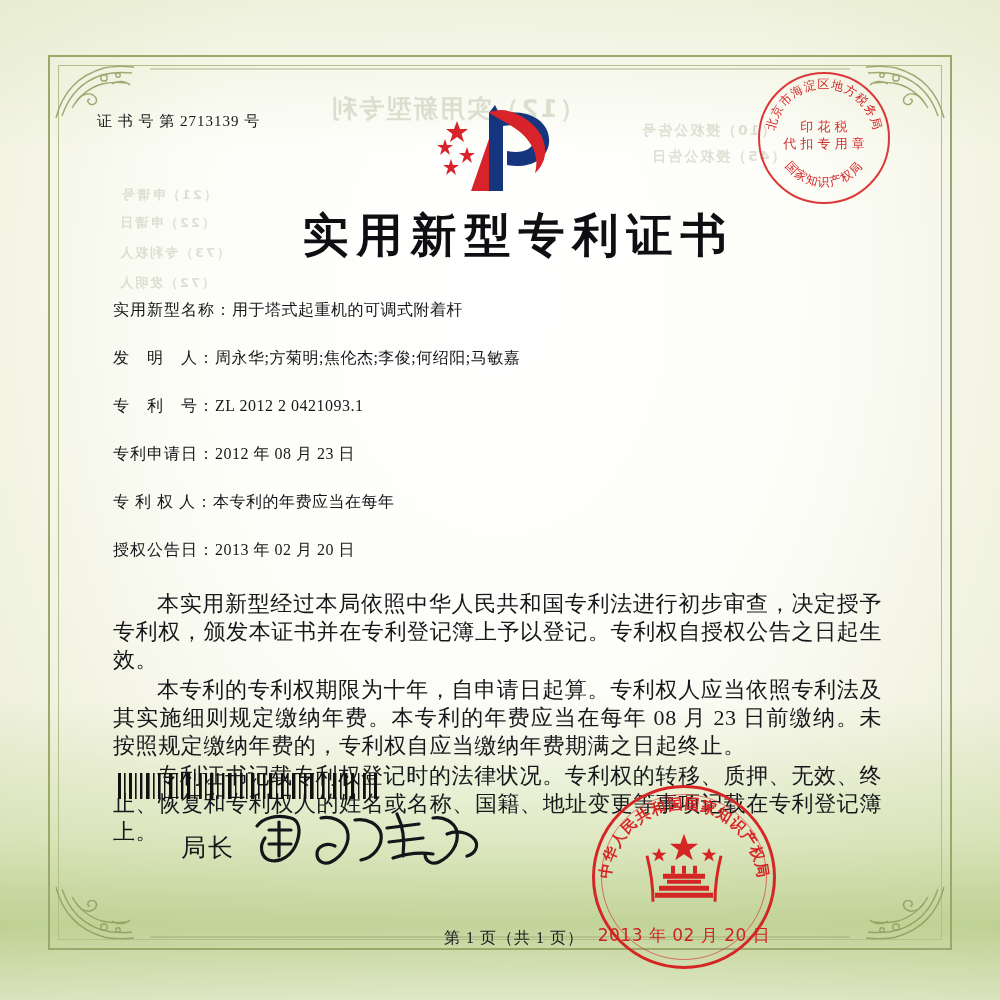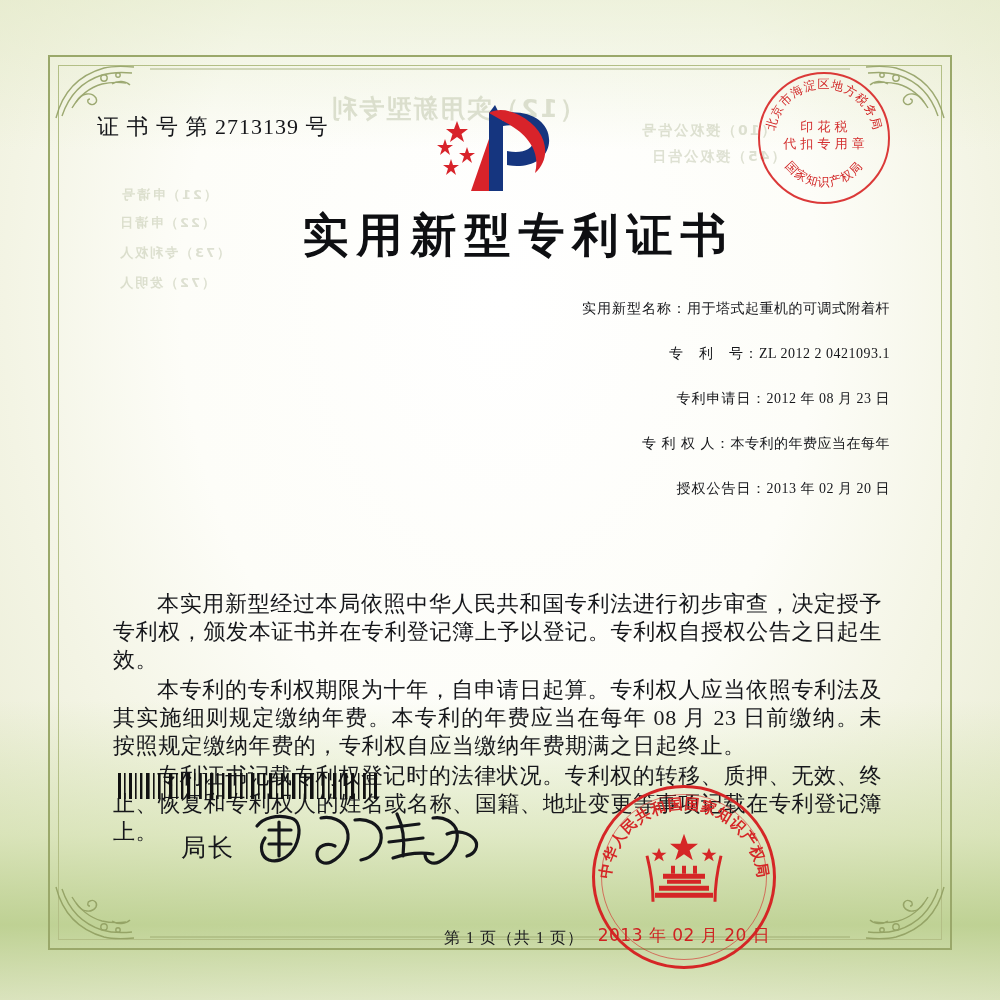--- a/index.html
+++ b/index.html
@@ -90,21 +90,21 @@
   .ghost-l3 { top: 186px; left: 120px; font-size: 13px; }
   .ghost-l4 { top: 214px; left: 118px; font-size: 13px; }
   .ghost-l5 { top: 244px; left: 118px; font-size: 13px; }
   .ghost-l6 { top: 274px; left: 118px; font-size: 13px; }
 
   
   .cert-no {
     position: absolute;
     left: 97px;
     top: 112px;
-    font-size: 22px;
+    font-size: 15px;
     letter-spacing: 1px;
     color: #15161a;
     white-space: nowrap;
   }
 
   
   .logo {
     position: absolute;
     left: 415px;
     top: 95px;
@@ -164,25 +164,24 @@
   }
 
   
   .fields {
     position: absolute;
     left: 113px;
     top: 300px;
     right: 110px;
   }
   .field {
-    font-size: 14px;
+    font-size: 16px;
     color: #15161a;
     margin-bottom: 27px;
     white-space: nowrap;
-    text-align: right;
   }
   .field .label {
     display: inline-block;
     letter-spacing: 1px;
   }
   .field .value {
     letter-spacing: .5px;
   }
 
   
@@ -401,20 +400,23 @@
       <div>印 花 税</div>
       <div>代 扣 专 用 章</div>
     </div>
   </div>
 
   <div class="doc-title">实用新型专利证书</div>
 
   <div class="fields">
     <div class="field">
       <span class="label">实用新型名称：</span><span class="value">用于塔式起重机的可调式附着杆</span>
+    </div>
+    <div class="field">
+      <span class="label">发　明　人：</span><span class="value">周永华;方菊明;焦伦杰;李俊;何绍阳;马敏嘉</span>
     </div>
     <div class="field">
       <span class="label">专　利　号：</span><span class="value">ZL 2012 2 0421093.1</span>
     </div>
     <div class="field">
       <span class="label">专利申请日：</span><span class="value">2012 年 08 月 23 日</span>
     </div>
     <div class="field">
       <span class="label">专 利 权 人：</span><span class="value">本专利的年费应当在每年</span>
     </div>

